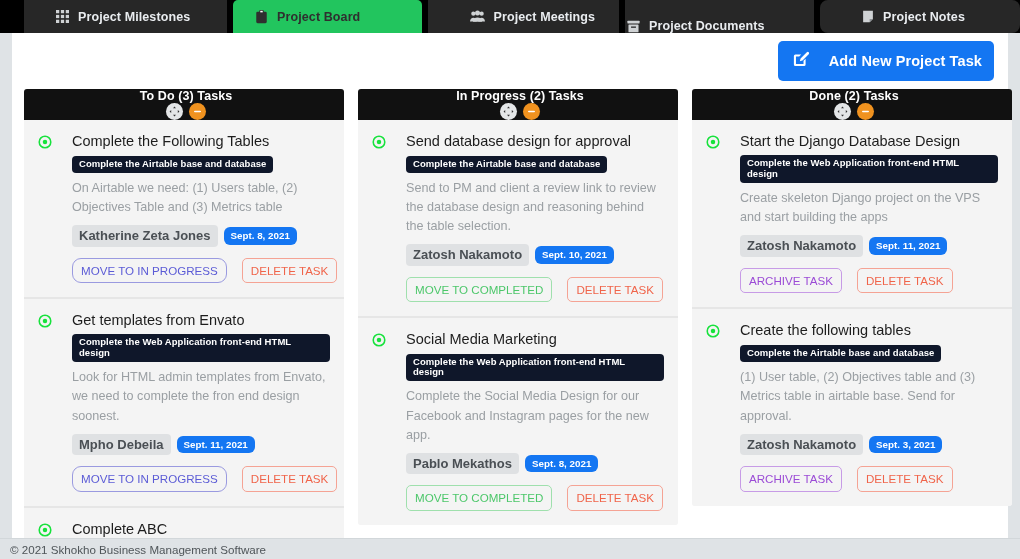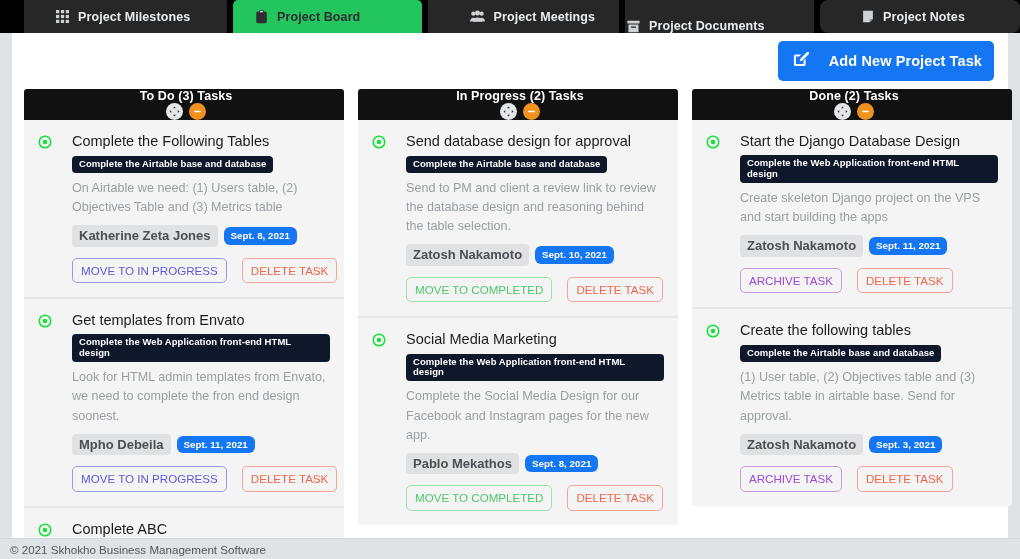--- a/index.html
+++ b/index.html
@@ -201,21 +201,21 @@
     border: 1px solid;
     border-radius: 5px;
     font-family: "Liberation Sans", sans-serif;
     font-size: 11.6px;
     font-weight: 400;
     padding: 5px 8px;
     cursor: pointer;
     white-space: nowrap;
     line-height: 1.15;
   }
-  .btn-out.progress { color: #5b5bd6; border-color: #9a9ae0; }
+  .btn-out.progress { color: #5b5bd6; border-color: #9a9ae0; border-radius: 9px; }
   .btn-out.completed { color: #4cc76a; border-color: #9fe0ad; }
   .btn-out.archive { color: #9b4bd6; border-color: #c79be6; }
   .btn-out.delete { color: #f0644a; border-color: #f5a394; margin-left: 8px; }
 
   
   .footer {
     position: absolute;
     left: 0; bottom: 0;
     width: 1020px;
     height: 21px;

